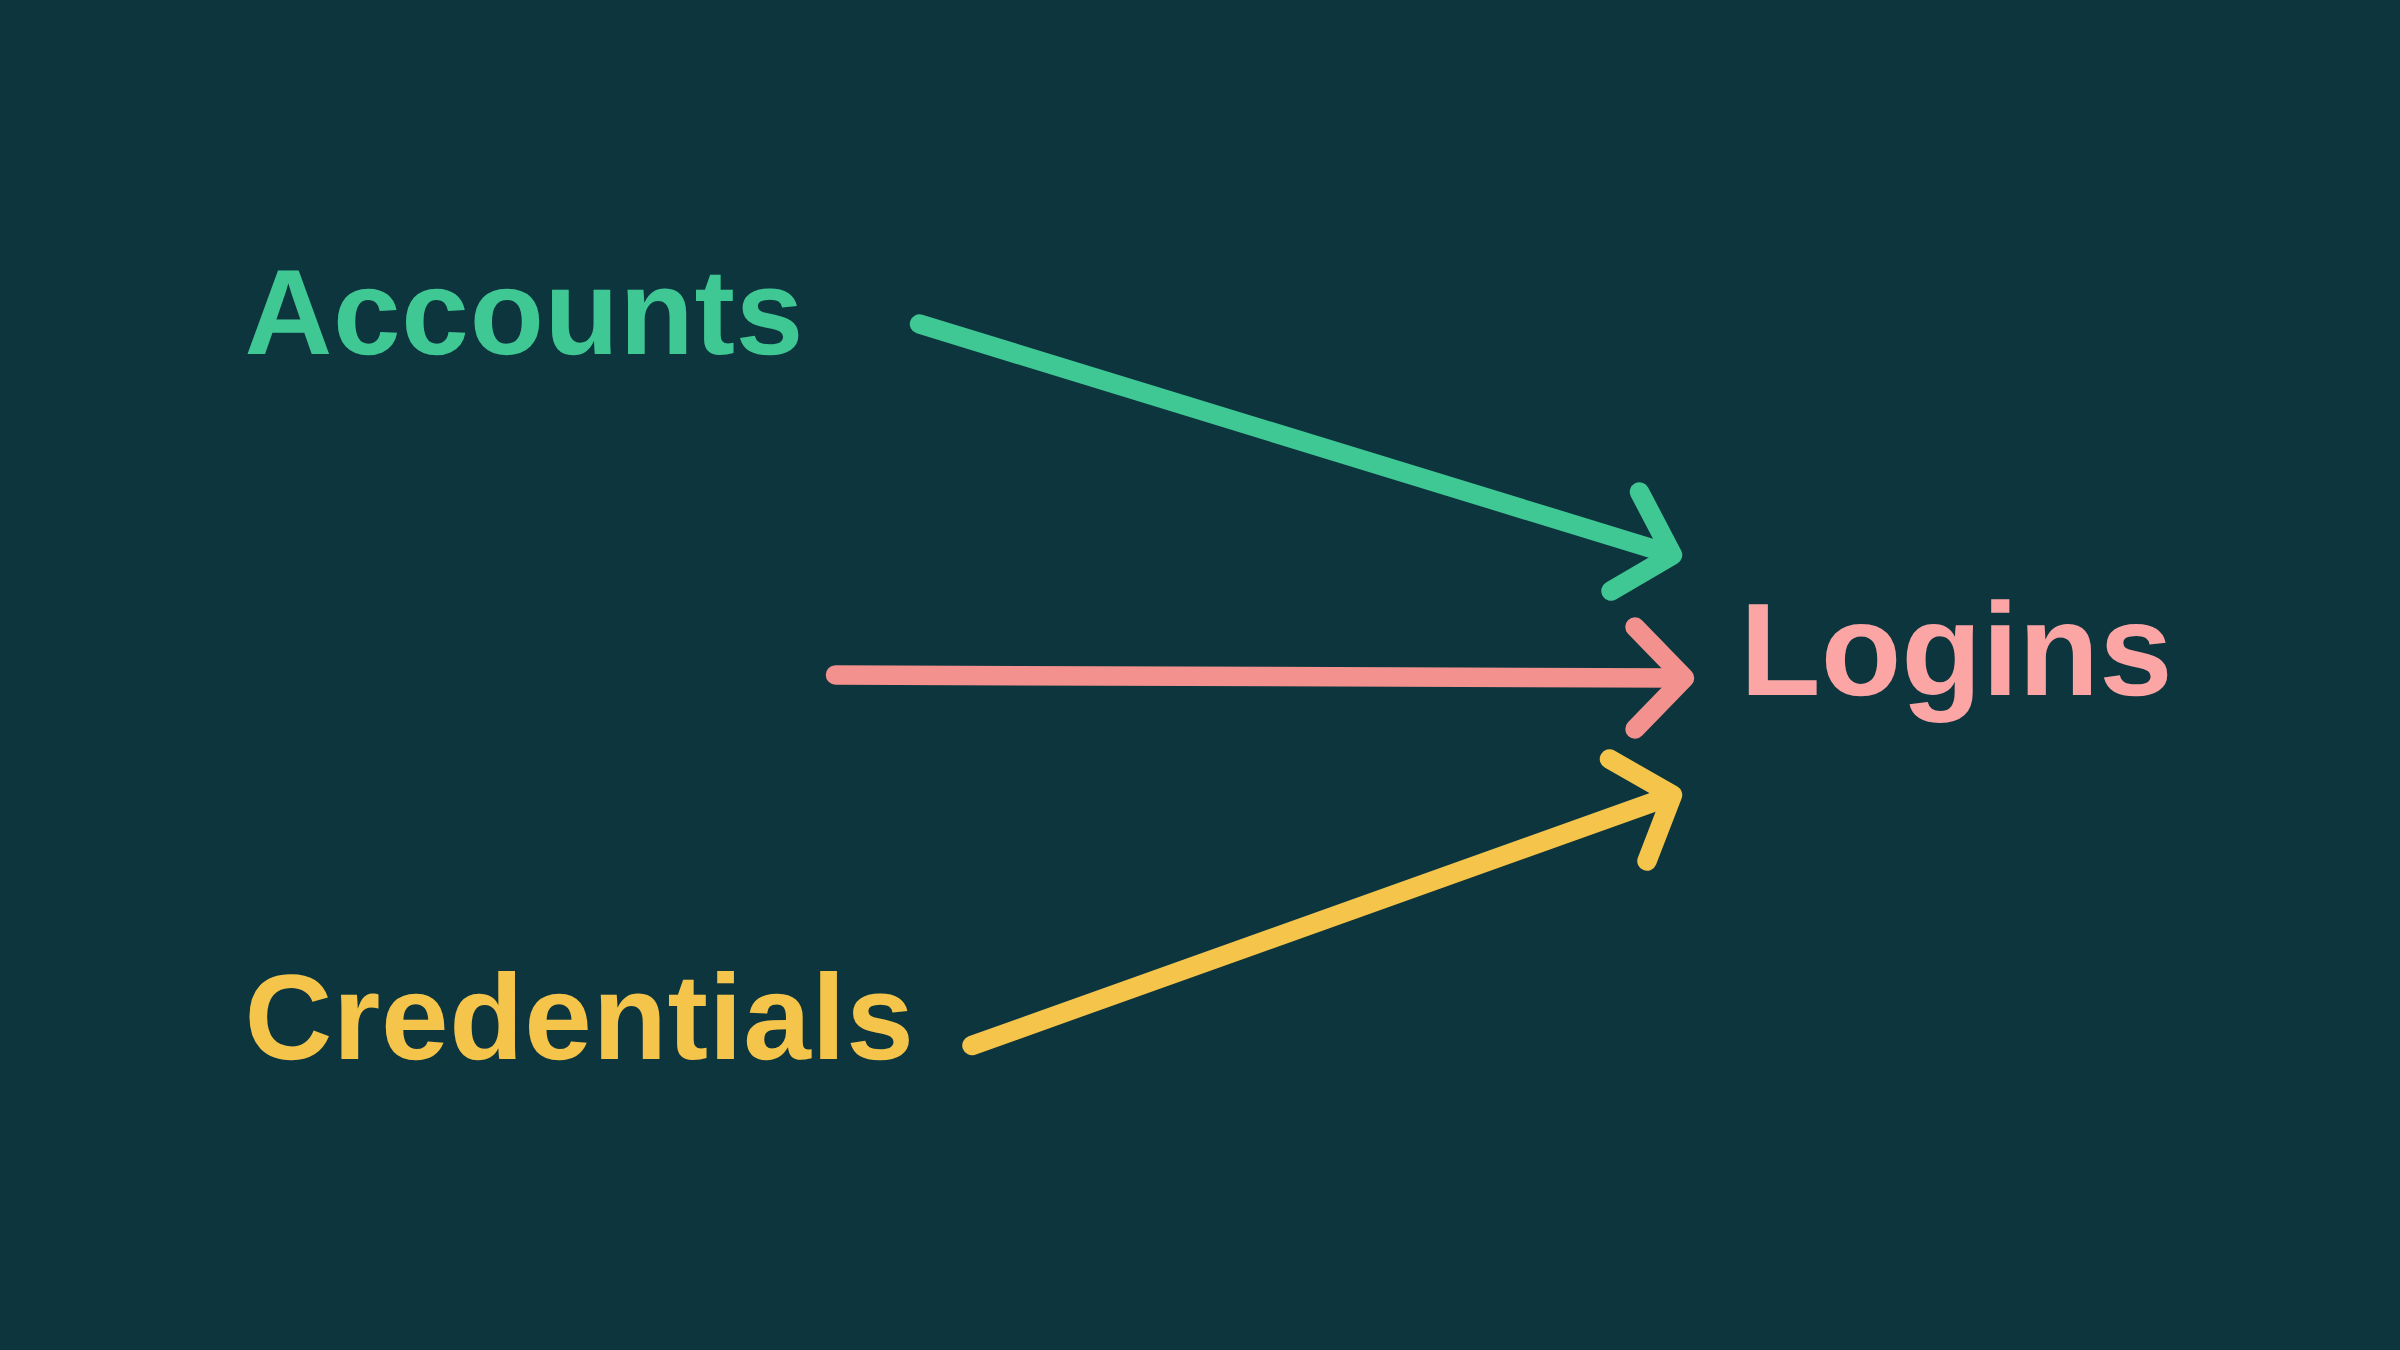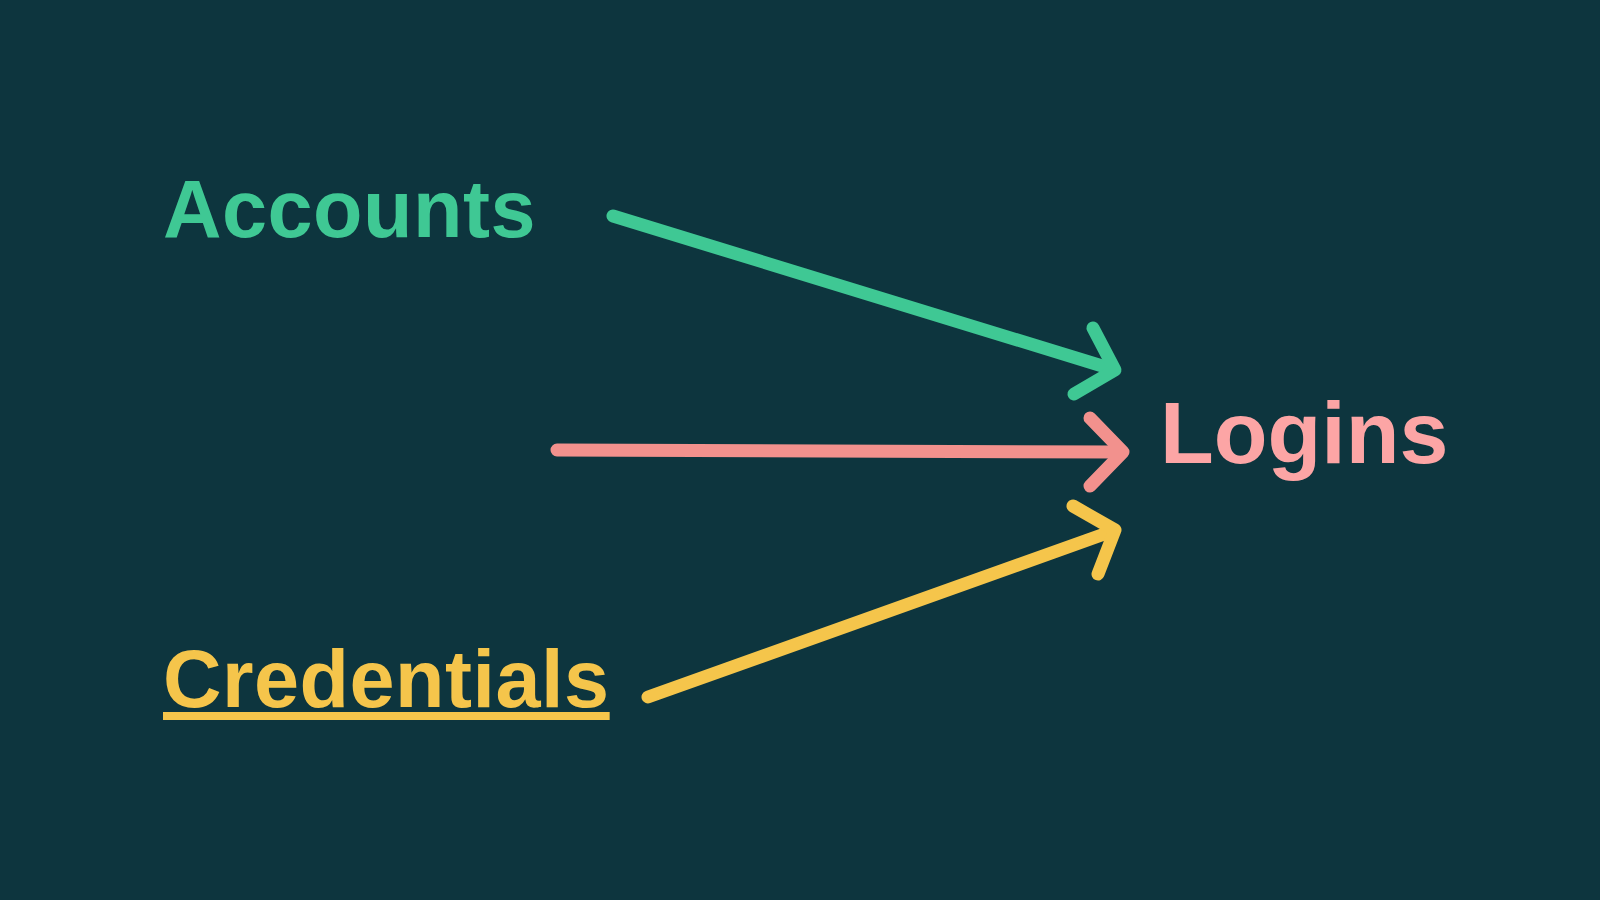--- a/index.html
+++ b/index.html
@@ -33,21 +33,21 @@
   .label-source {
     font-size: 81px;
   }
   .label-target {
     font-size: 88px;
     font-weight: 800;
     letter-spacing: 0px;
   }
   .pos-passwords   { left: 163px; top: 169px; }
   .pos-accounts    { left: 163px; top: 397px; }
-  .pos-credentials { left: 163px; top: 639px; text-decoration: underline; }
+  .pos-credentials { left: 163px; top: 639px; }
   .pos-logins      { left: 1160px; top: 389px; }
 </style>
 </head>
 <body>
 
 <div class="canvas" style="background: rgb(13, 53, 62);">
 
   <svg class="arrows-layer" viewBox="0 0 1600 900" xmlns="http://www.w3.org/2000/svg">
 
     <g fill="none" stroke-width="13" stroke-linecap="round" stroke-linejoin="round" stroke="#3FC894">

